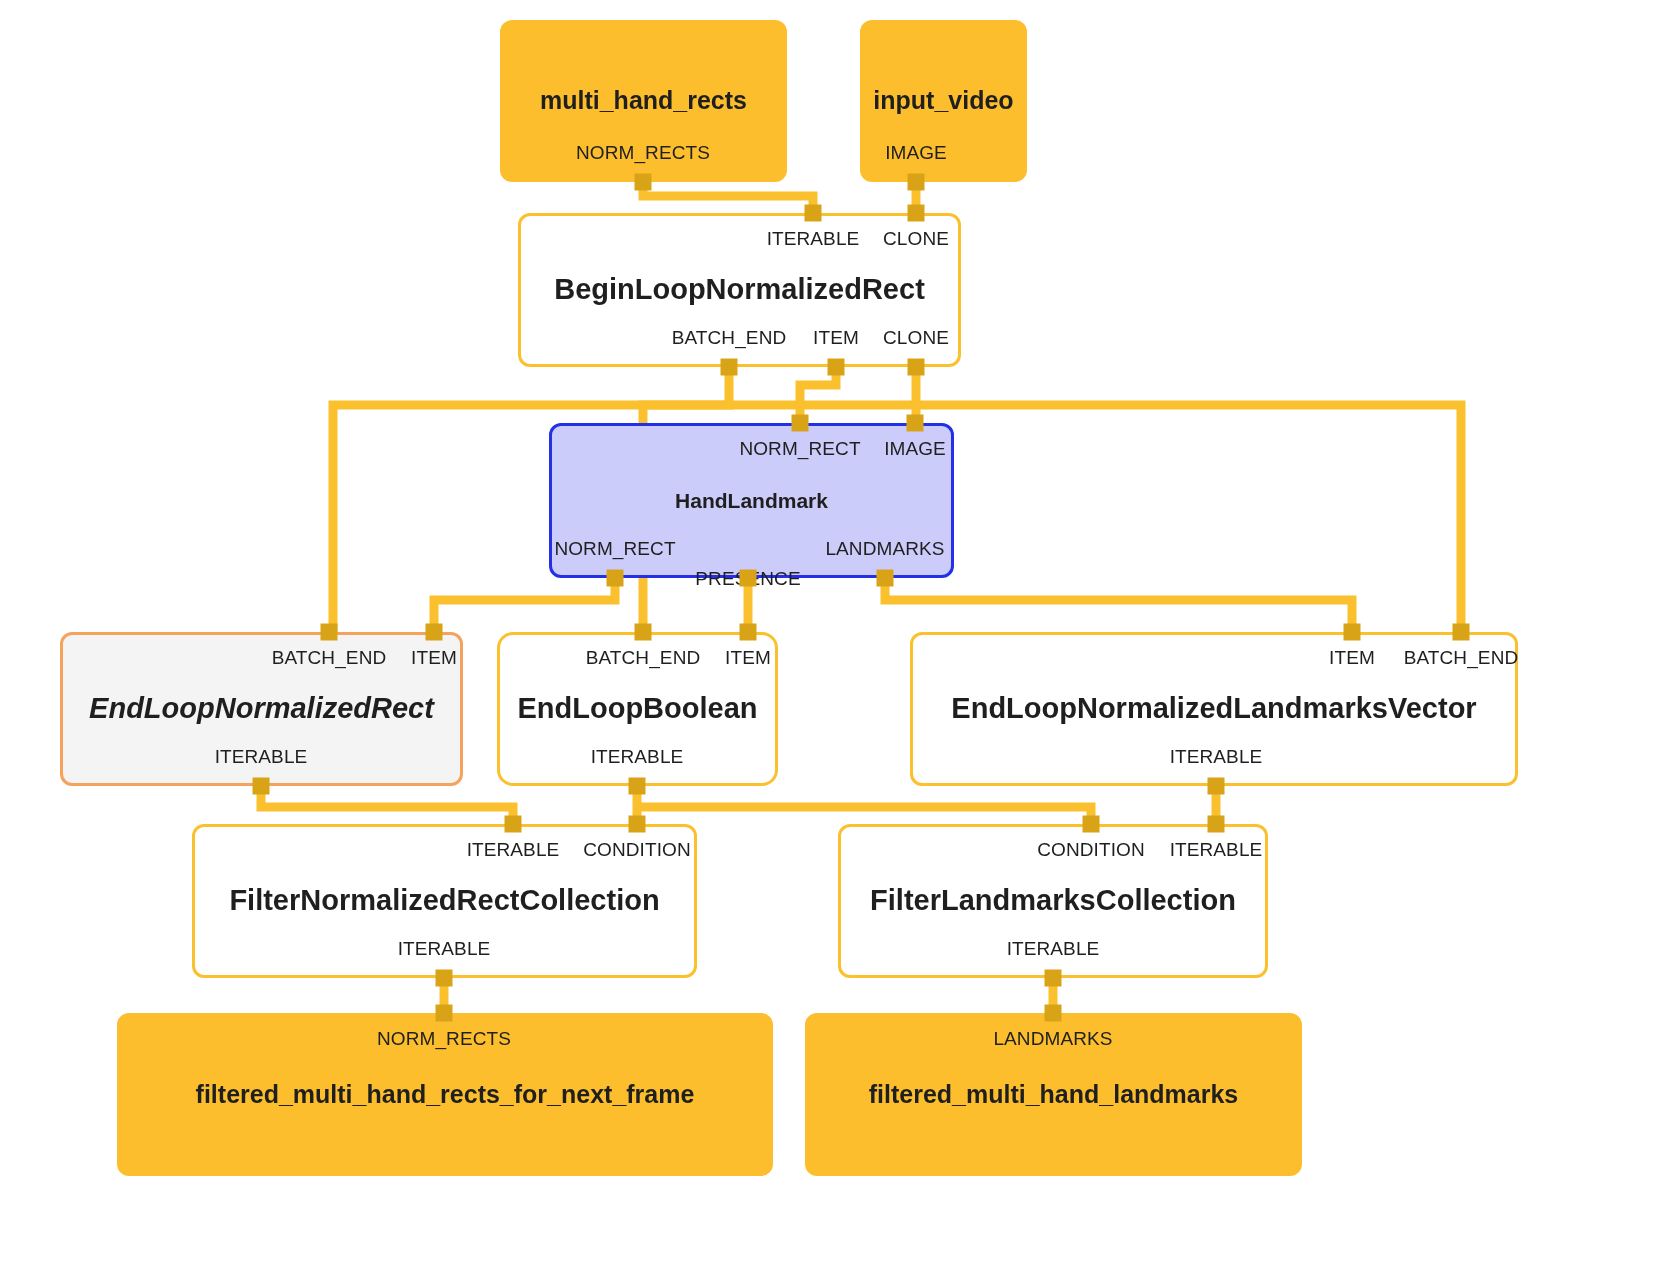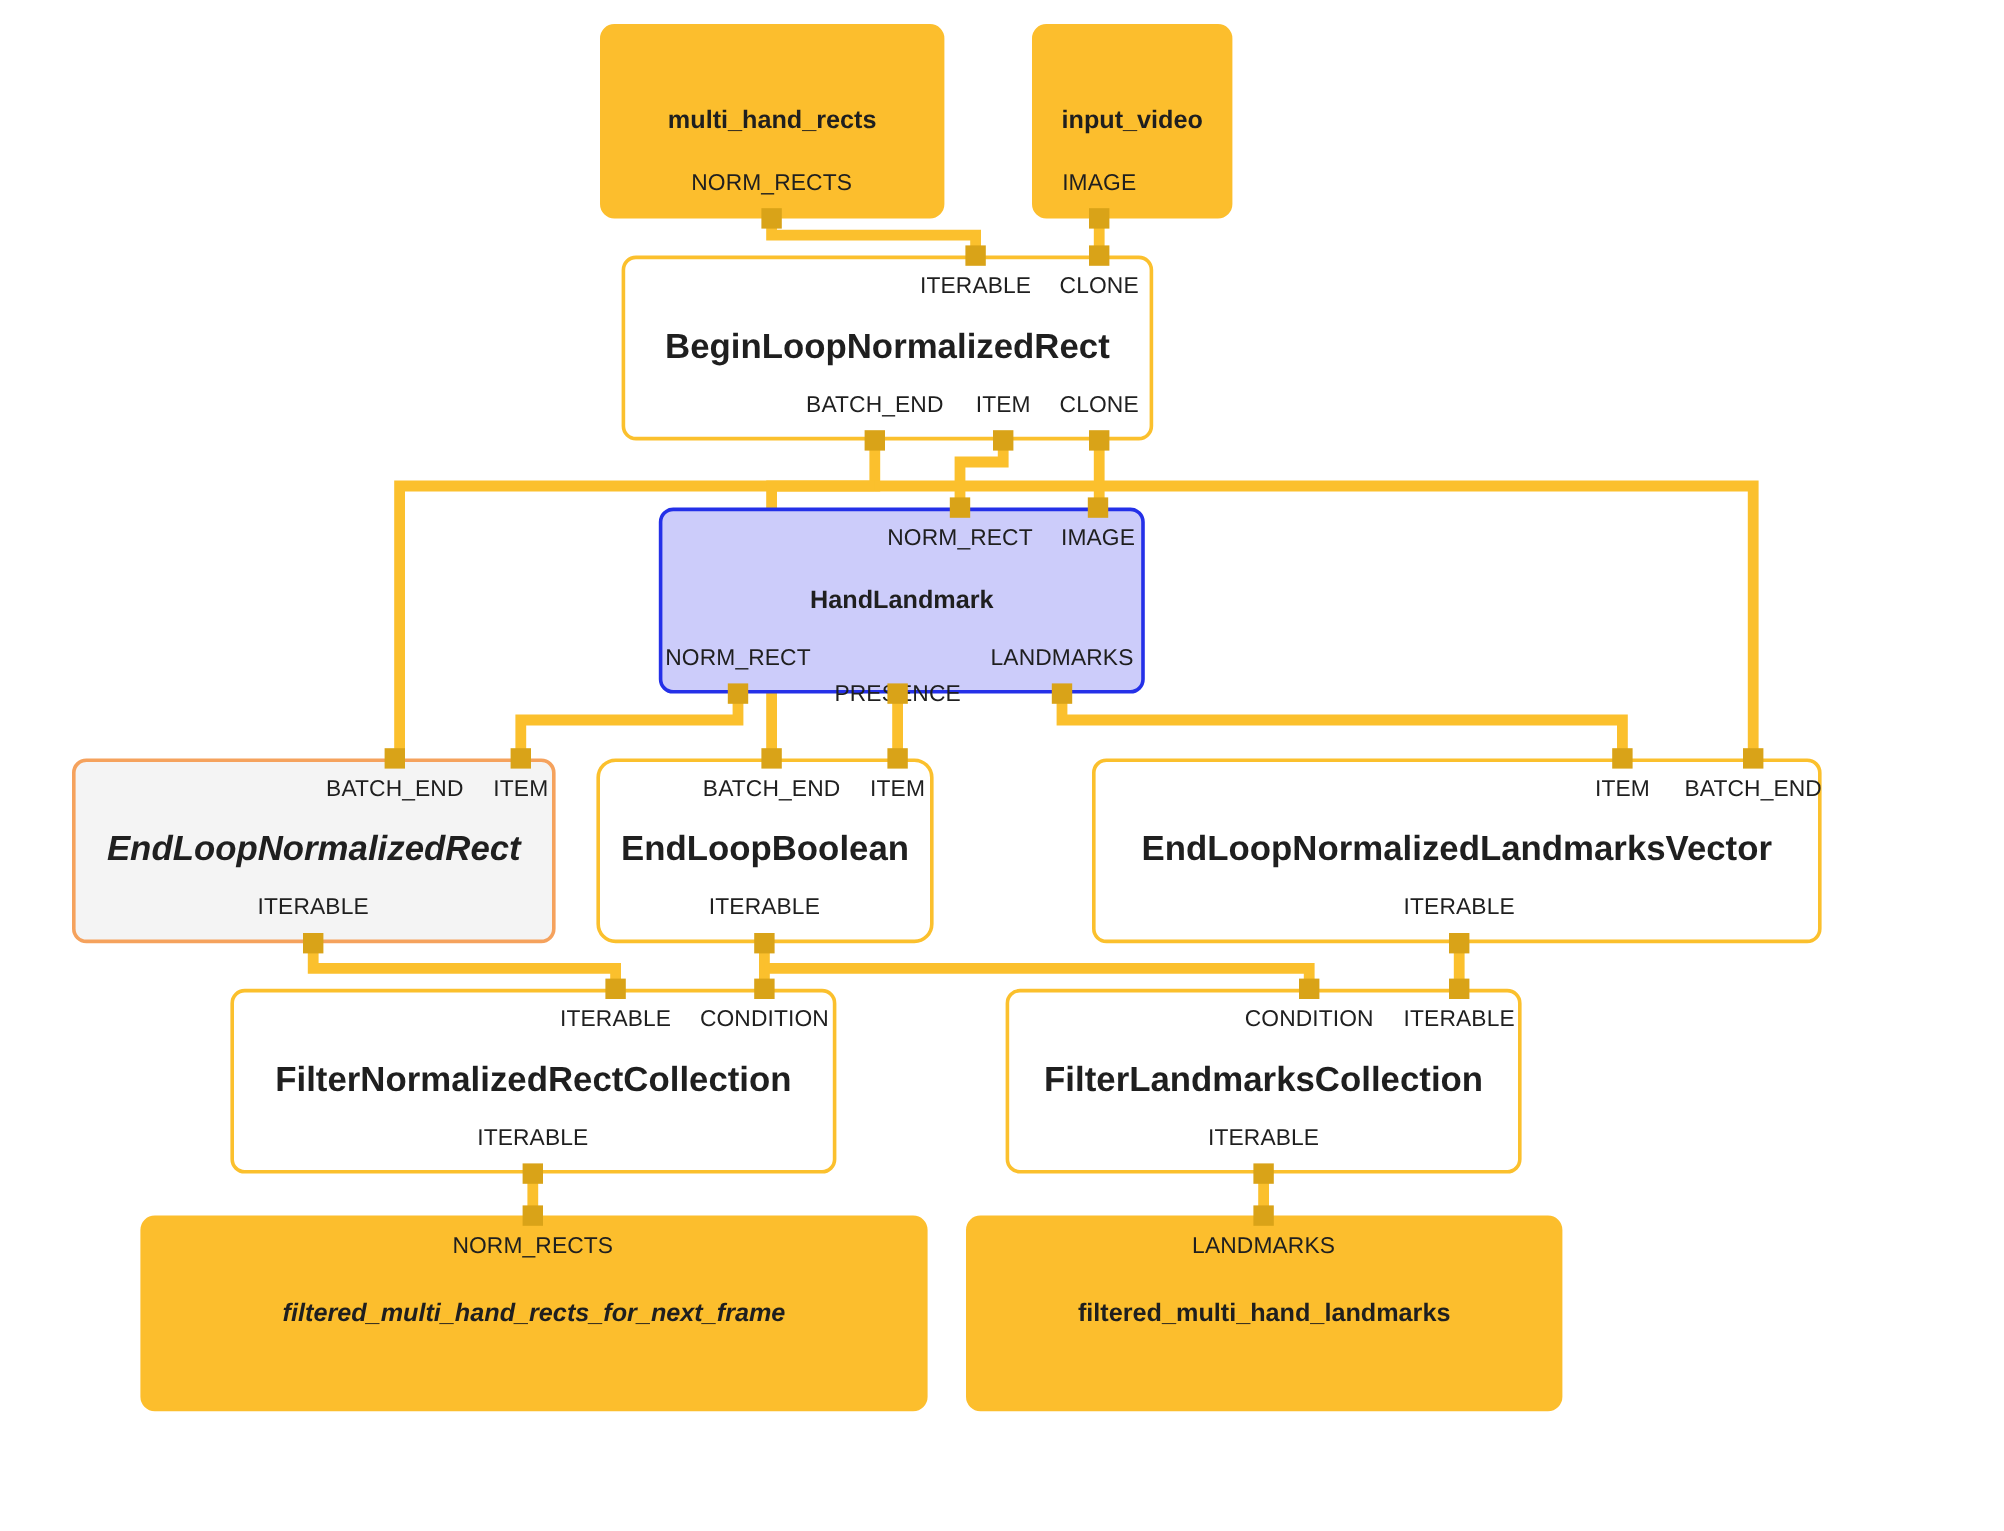--- a/index.html
+++ b/index.html
@@ -41,21 +41,21 @@
     text-align: center;
     white-space: nowrap;
     line-height: 1.1;
   }
   
   .node.stream {
     background: #FCBE2D;
     border: 2px solid #FCBE2D;
   }
   .node.stream .node-title {
-    font-size: 21px;
+    font-size: 25px;
   }
   
   .node.calc {
     background: #ffffff;
     border: 3px solid #FBC02D;
   }
   .node.calc .node-title {
     font-size: 29px;
   }
   
@@ -131,21 +131,21 @@
       </div>
       <div class="node calc" style="left: 910px; top: 632px; width: 608px; height: 154px;">
         <div class="node-title">EndLoopNormalizedLandmarksVector</div>
       </div>
       <div class="node calc" style="left: 192px; top: 824px; width: 505px; height: 154px;">
         <div class="node-title">FilterNormalizedRectCollection</div>
       </div>
       <div class="node calc" style="left: 838px; top: 824px; width: 430px; height: 154px;">
         <div class="node-title">FilterLandmarksCollection</div>
       </div>
-      <div class="node stream" style="left: 117px; top: 1013px; width: 656px; height: 163px; font-style: italic;">
+      <div class="node stream" style="left: 117px; top: 1013px; width: 656px; height: 163px;">
         <div class="node-title">filtered_multi_hand_rects_for_next_frame</div>
       </div>
       <div class="node stream" style="left: 805px; top: 1013px; width: 497px; height: 163px;">
         <div class="node-title">filtered_multi_hand_landmarks</div>
       </div>
     </div>
   <div id="ports-layer">
       <div class="port-label" style="left: 643px; top: 142px;">NORM_RECTS</div>
       <div class="port-sq" style="left: 643px; top: 182px;"></div>
       <div class="port-label" style="left: 916px; top: 142px;">IMAGE</div>

